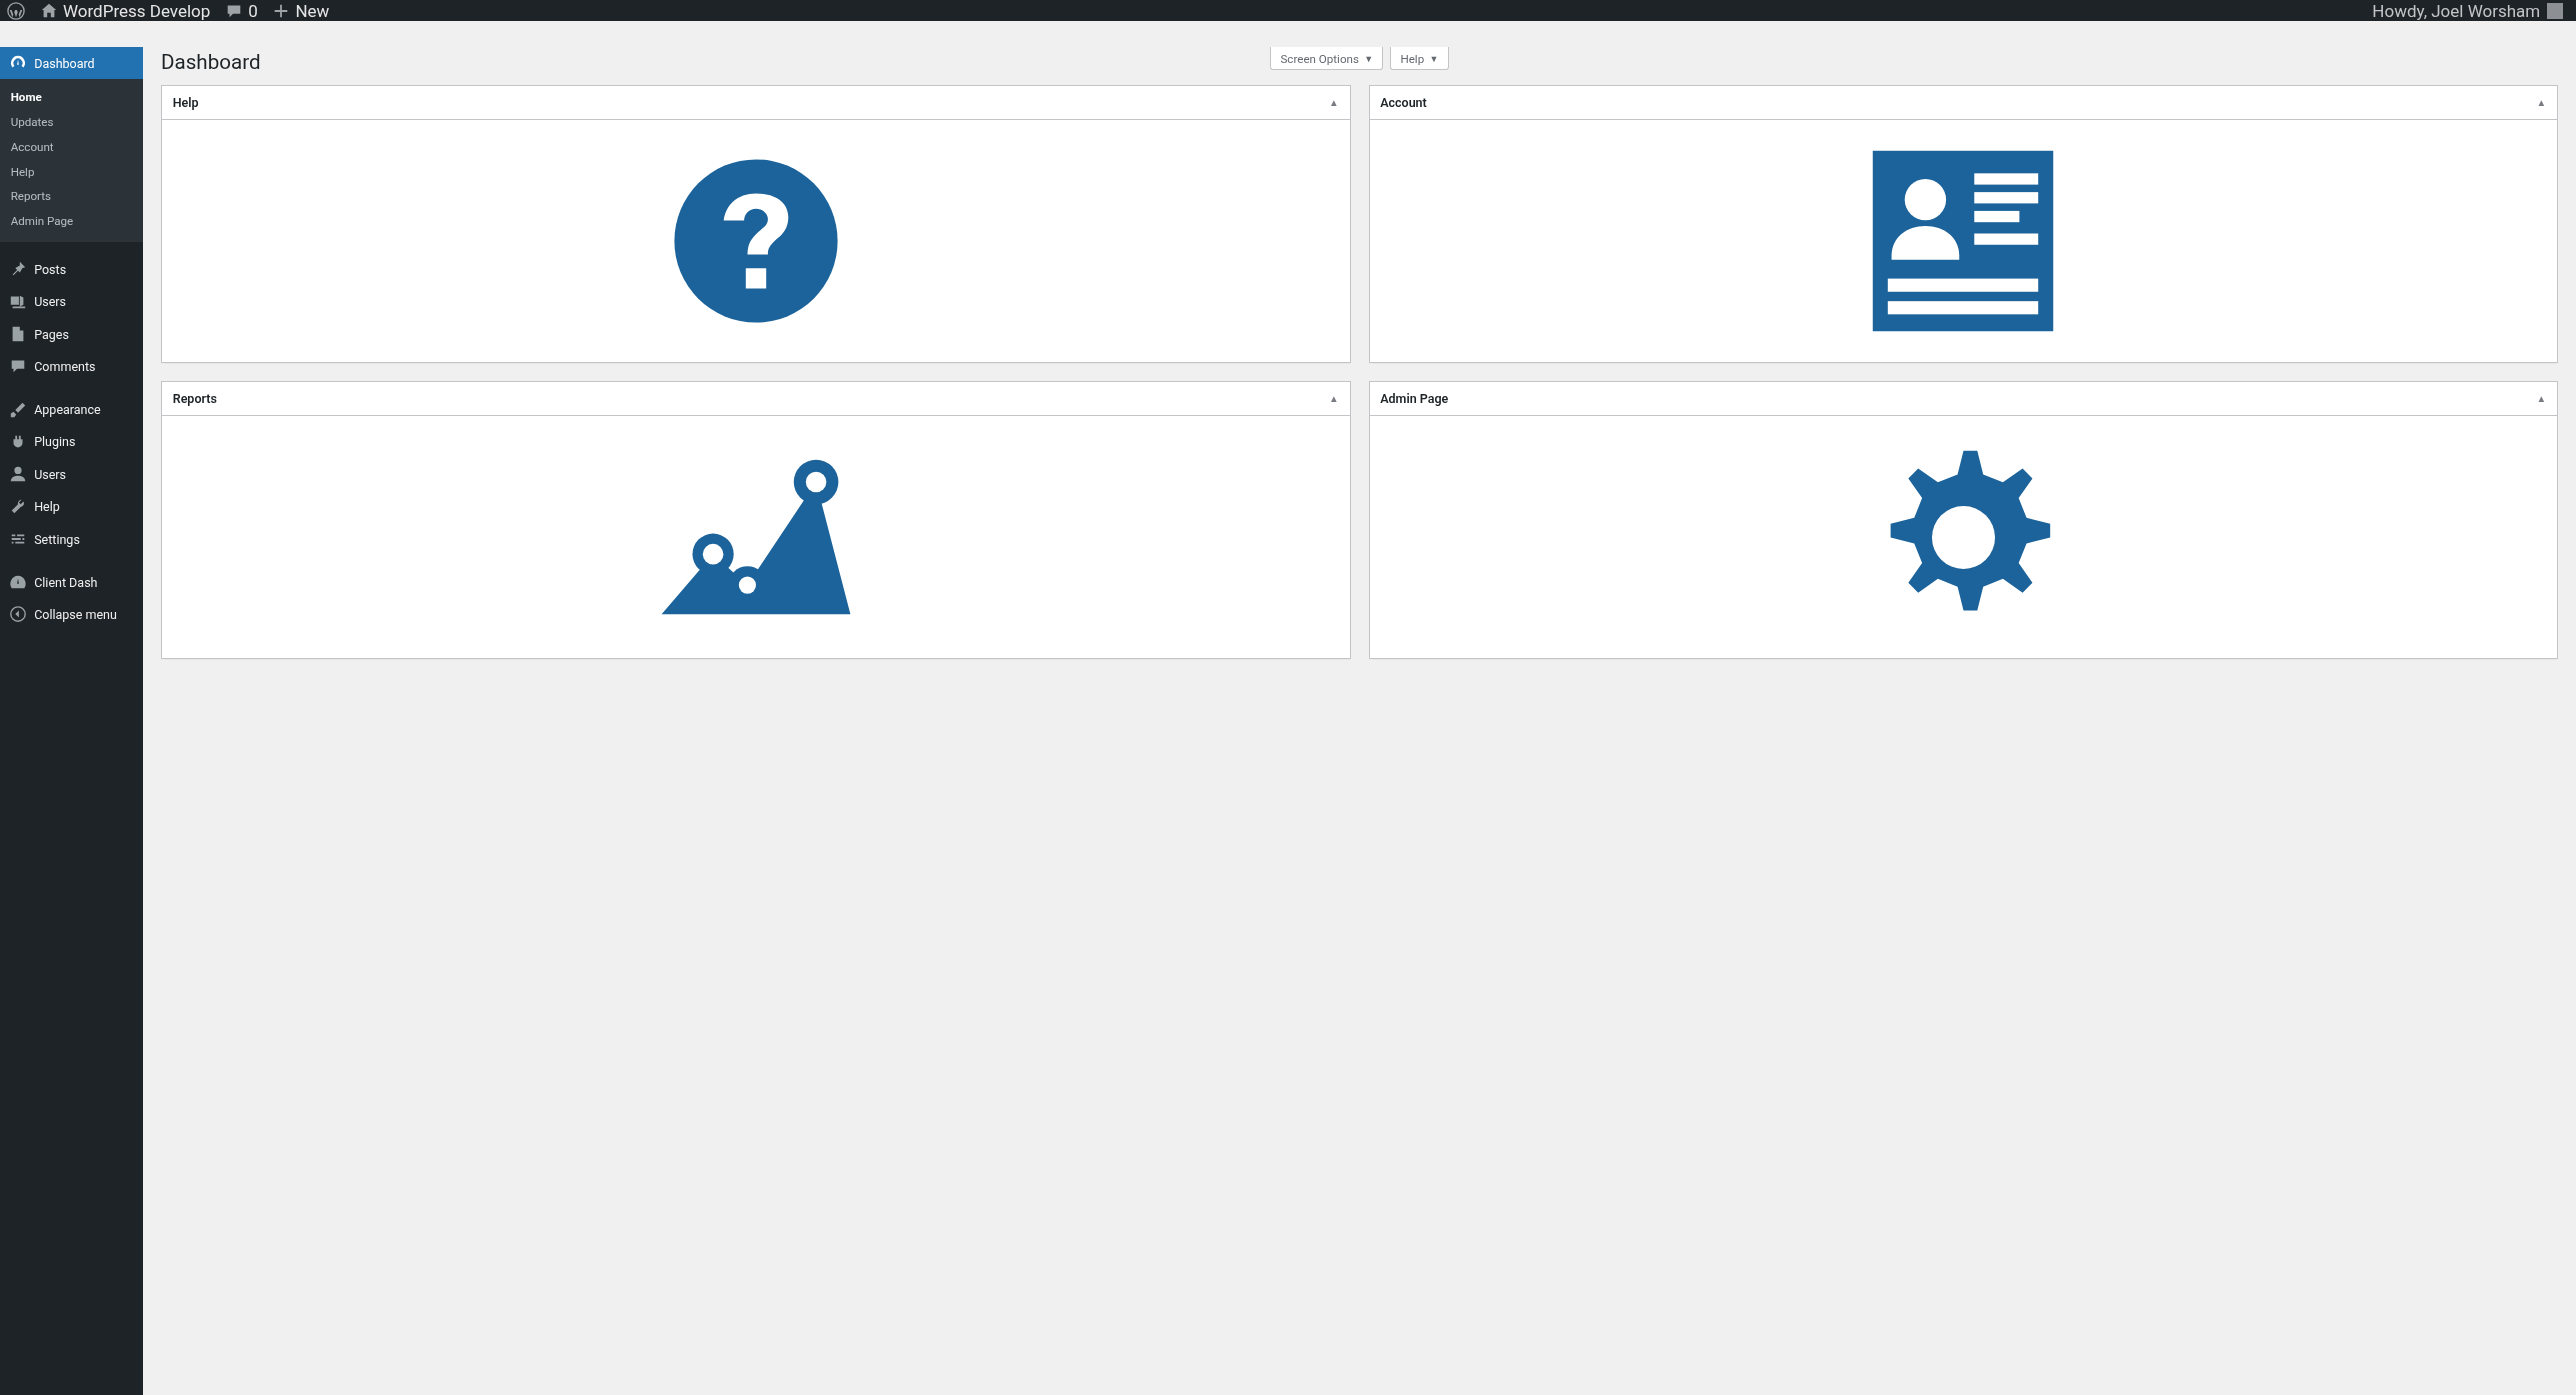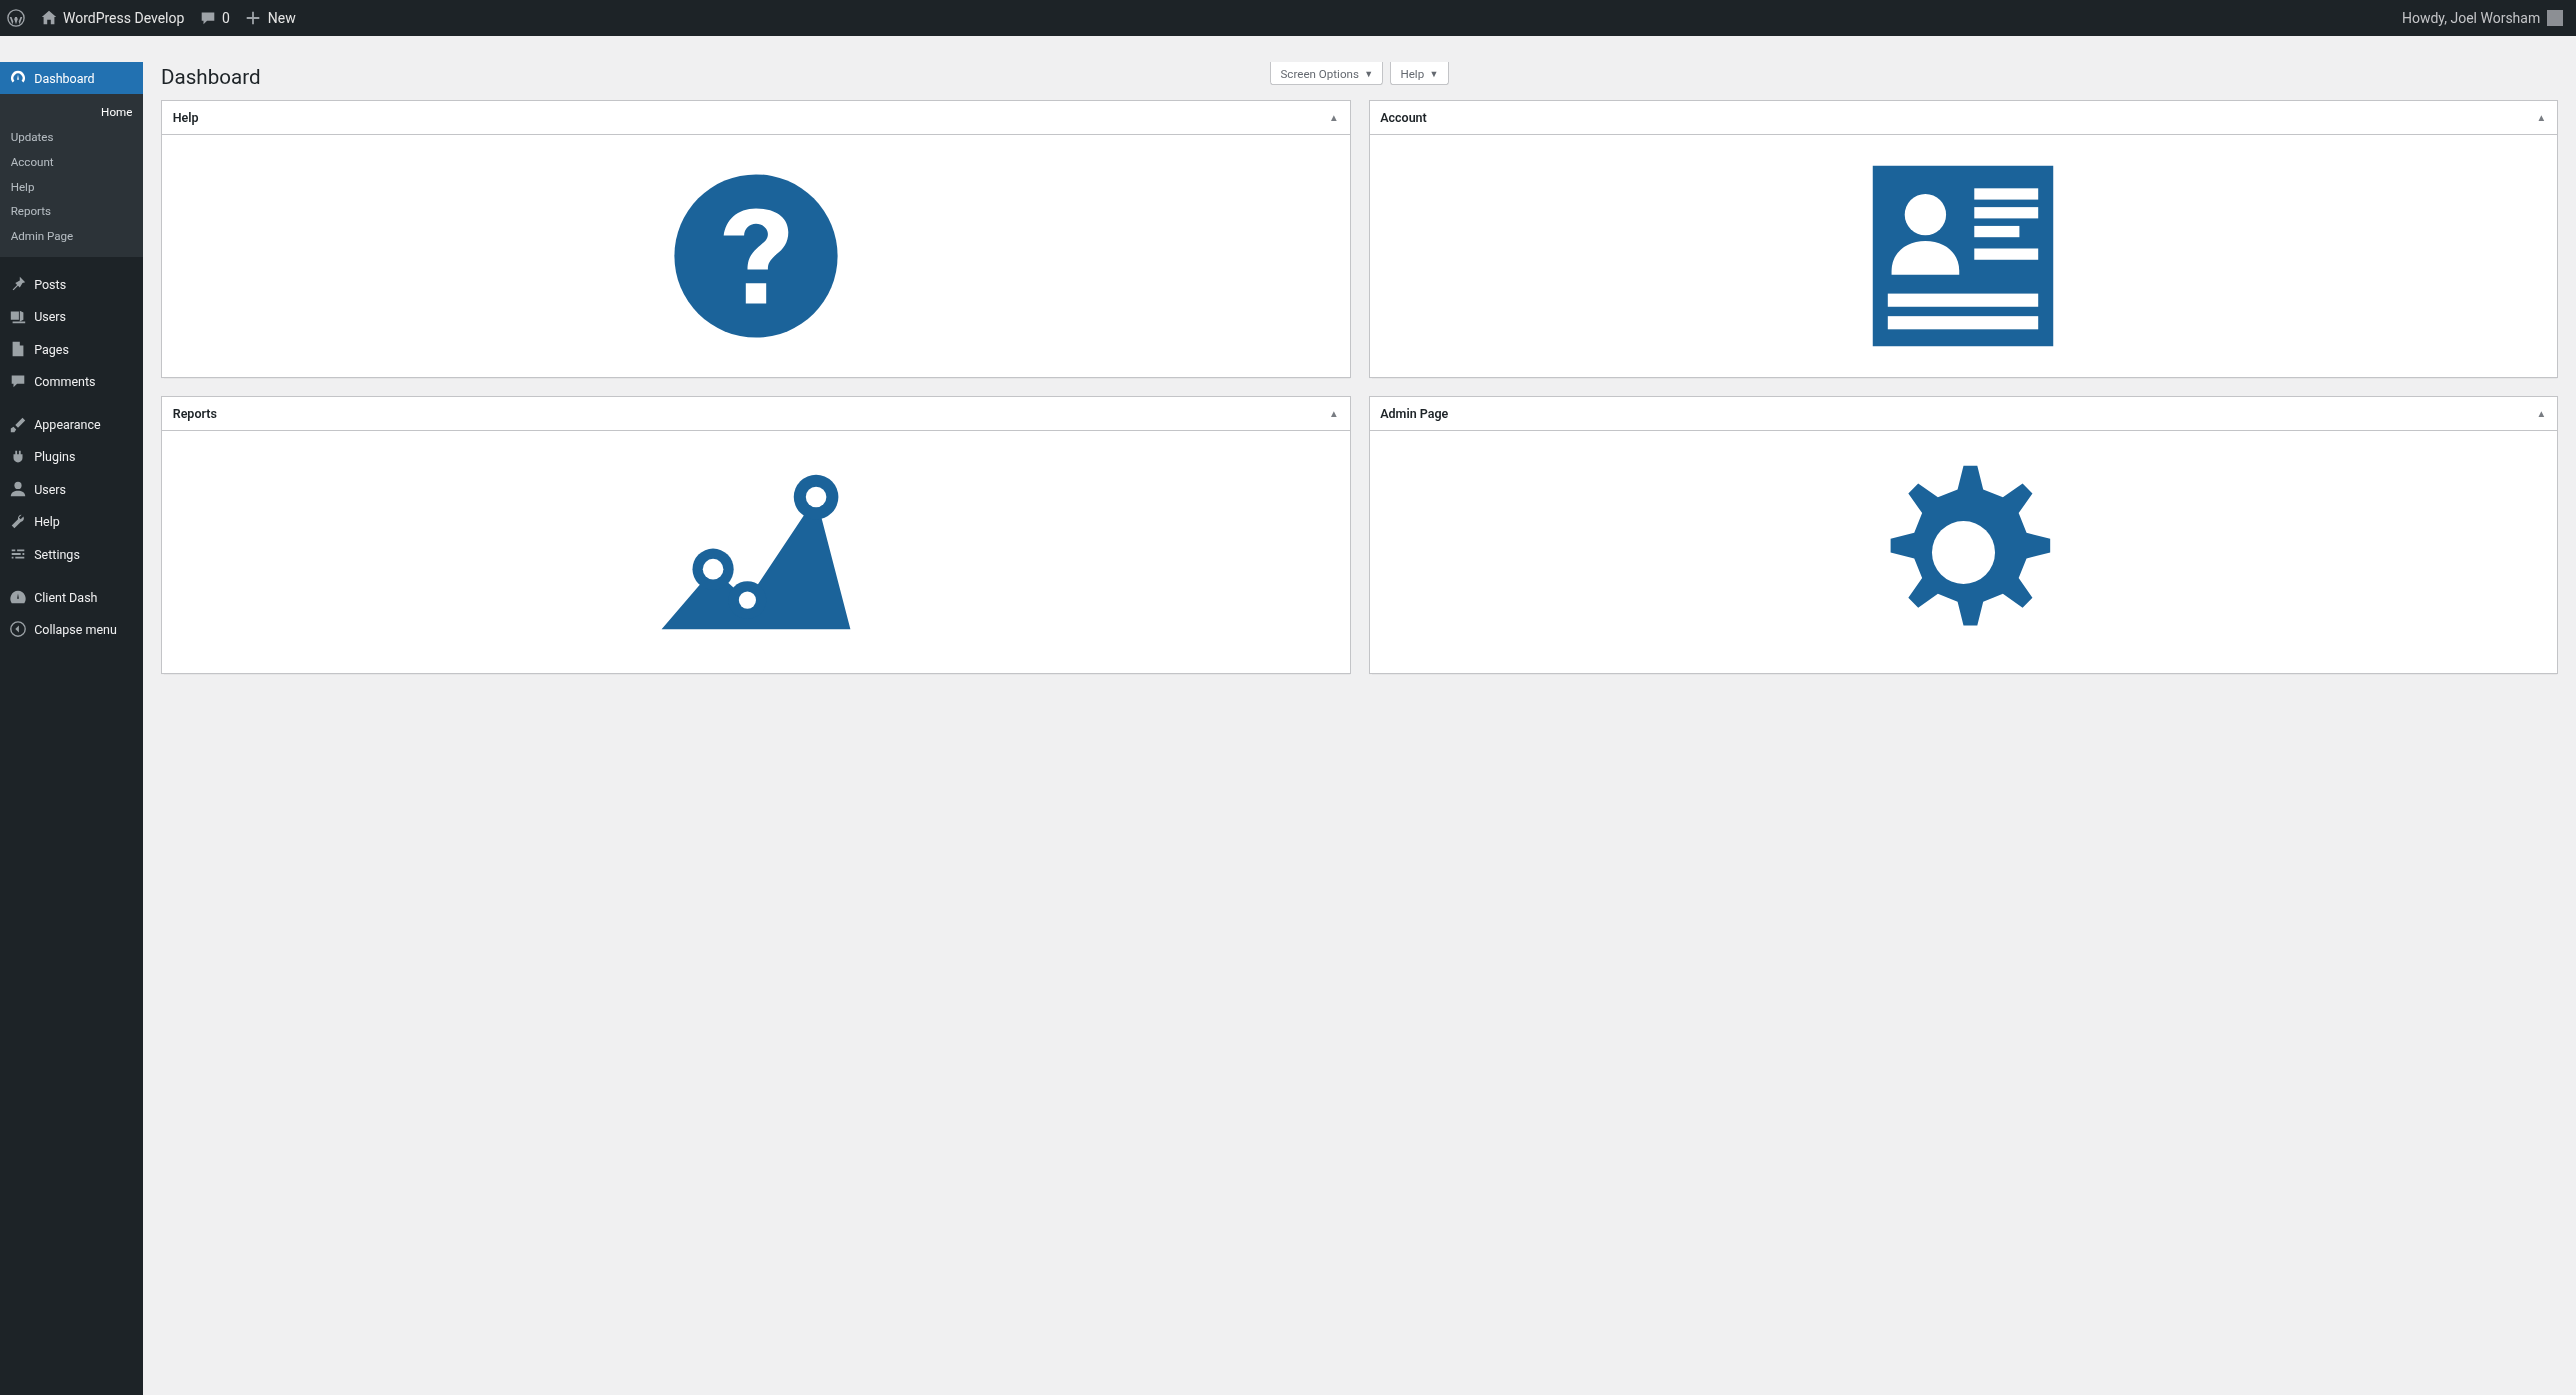--- a/index.html
+++ b/index.html
@@ -3,27 +3,27 @@
 <meta charset="utf-8">
 <style>
 * { box-sizing: border-box; margin: 0; padding: 0; }
 body {
   font-family: -apple-system, BlinkMacSystemFont, "Segoe UI", Roboto, sans-serif;
   font-size: 11.6px;
   background: #f0f0f1;
   color: #3c434a;
 }
 .adminbar {
-  height: 36px;
+  height: 21px;
   background: #1d2327;
   color: #c3c4c7;
   display: flex;
   align-items: center;
   justify-content: space-between;
-  font-size: 14px;
+  font-size: 17px;
   padding: 0 5.4px 0 0;
 }
 .adminbar-left, .adminbar-right { display: flex; align-items: center; height: 100%; }
 .ab-item {
   display: flex;
   align-items: center;
   height: 100%;
   padding: 0 7.2px;
   color: #c3c4c7;
   cursor: pointer;
@@ -65,21 +65,21 @@
 .menu-top .micon { width: 18px; height: 18px; display: flex; align-items: center; justify-content: center; margin-right: 7.2px; }
 .menu-top .micon svg { width: 18px; height: 18px; fill: rgba(240,246,252,0.6); }
 .menu-top.current .micon svg { fill: #fff; }
 .submenu { background: #2c3338; padding: 5.4px 0 9px; }
 .submenu-item {
   padding: 5.4px 10.7px;
   color: rgba(240,246,252,0.7);
   font-size: 11.6px;
   cursor: pointer;
 }
-.submenu-item.current { color: #fff; font-weight: 400; text-align: right; }
+.submenu-item.current { color: #fff; font-weight: 700; }
 .menu-sep { height: 10.7px; }
 .content { flex: 1; }
 .topbuttons {
   display: flex;
   justify-content: center;
   padding: 7.2px 18px 0 18px;
   gap: 7.2px;
 }
 .screen-btn {
   background: #fff;

